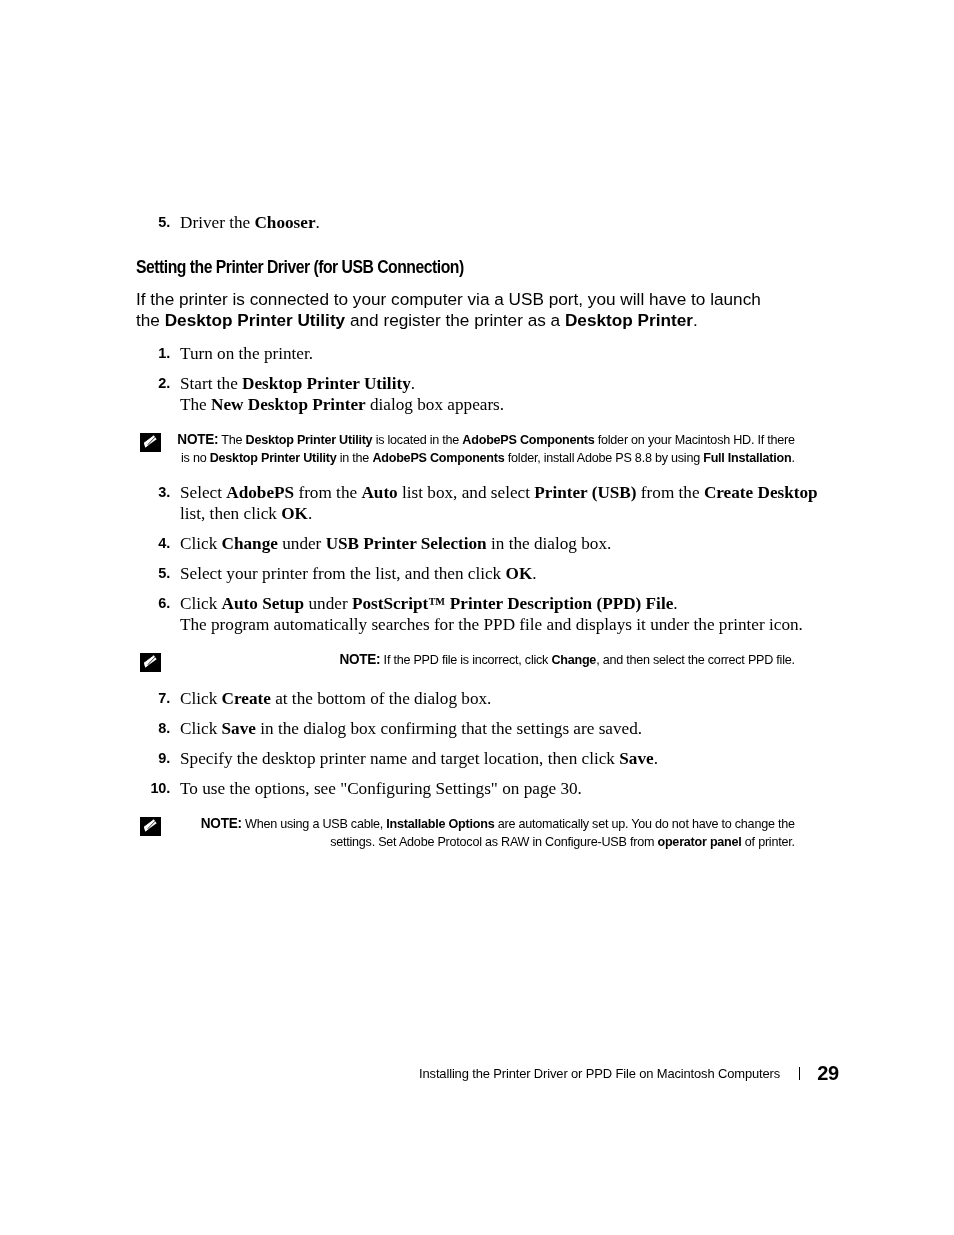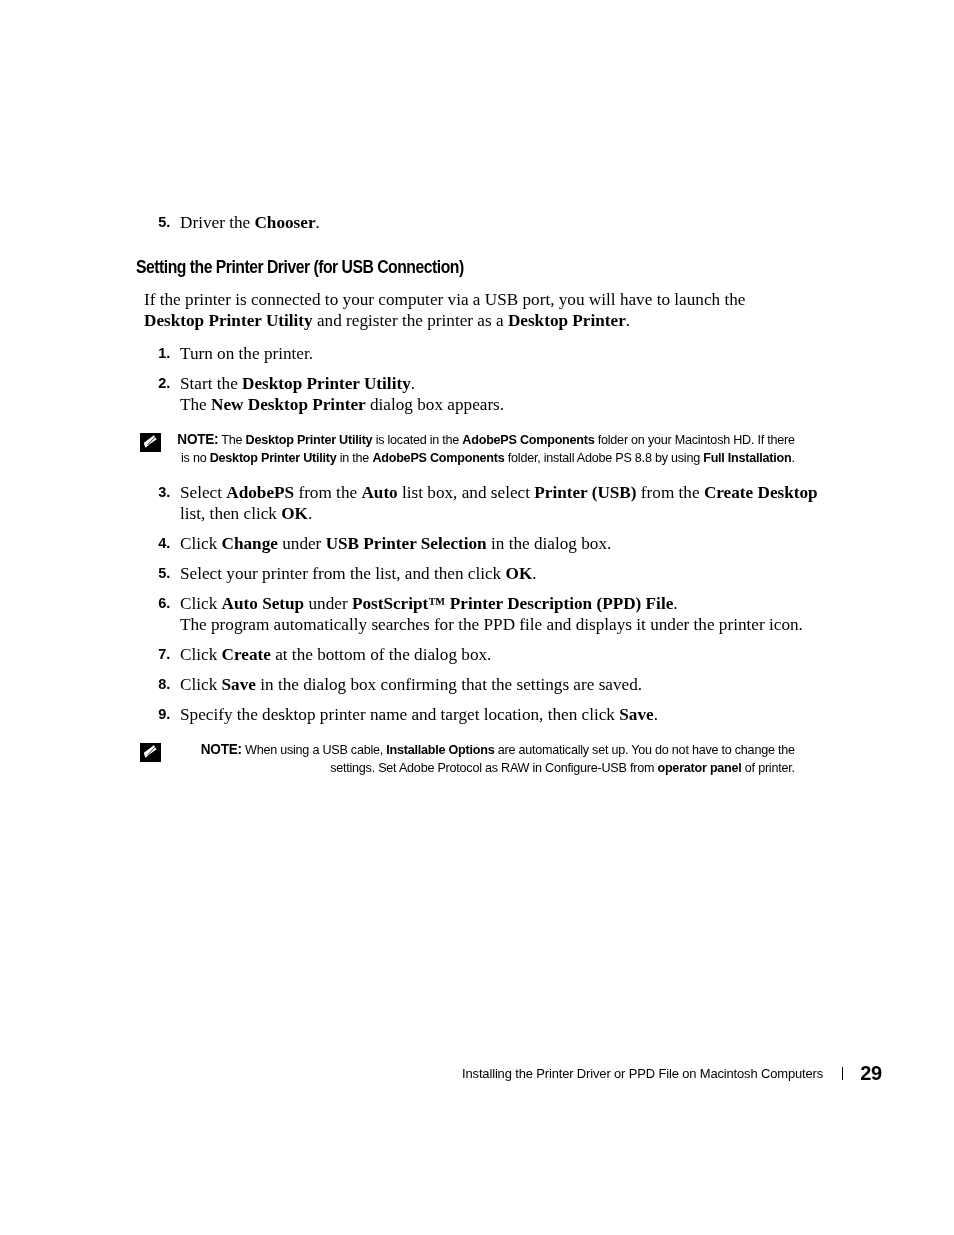--- a/index.html
+++ b/index.html
@@ -56,24 +56,24 @@
     font-size: 17.5px;
     line-height: 21px;
     letter-spacing: -0.55px;
     transform: scaleX(0.9);
     transform-origin: left center;
     margin: 24px 0 11px 0;
   }
 
   
   .para {
-    font-family: Liberation Serif, serif;
+    font-family: Liberation Sans, sans-serif;
     font-size: 17.2px;
     line-height: 21px;
-    margin: 0 0 12px 8px;
+    margin: 0 0 12px 0;
     width: 630px;
   }
   .para b { font-weight: bold; }
 
   
   .note {
     display: flex;
     align-items: flex-start;
     margin: 16px 0 16px 0;
     text-align: right;
@@ -105,21 +105,21 @@
   .footer {
     position: absolute;
     left: 0;
     top: 1062px;
     width: 954px;
     height: 22px;
     font-family: "Liberation Sans", "DejaVu Sans", sans-serif;
     display: flex;
     justify-content: flex-end;
     align-items: center;
-    padding-right: 72px;
+    padding-right: 115px;
     box-sizing: border-box;
   }
   .footer-title {
     font-size: 13.5px;
     letter-spacing: -0.15px;
     transform: scaleX(0.96);
     transform-origin: right center;
   }
   .footer-sep {
     display: inline-block;
@@ -179,31 +179,46 @@
           <div class="step-body"><span>Click </span><b>Change</b><span> under </span><b>USB Printer Selection</b><span> in the dialog box.</span></div>
         </div>
         <div class="step">
           <div class="step-num">5.</div>
           <div class="step-body"><span>Select your printer from the list, and then click </span><b>OK</b><span>.</span></div>
         </div>
         <div class="step">
           <div class="step-num">6.</div>
           <div class="step-body"><span>Click </span><b>Auto Setup</b><span> under </span><b>PostScript™ Printer Description (PPD) File</b><span>.</span><br><span>The program automatically searches for the PPD file and displays it under the printer icon.</span></div>
         </div>
+        <div class="note">
+          <div class="note-icon">
+            <svg width="21" height="19" viewBox="0 0 21 19">
+              <path d="M5.2 14.6 L4.0 9.2 L13.6 2.0 L16.6 6.2 Z" fill="#fff"></path>
+              <path d="M4.0 9.2 L13.6 2.0" stroke="#000" stroke-width="0.9" fill="none"></path>
+              <path d="M6.6 12.9 L15.1 4.1" stroke="#000" stroke-width="0.8" fill="none"></path>
+              <path d="M4.0 9.3 L5.2 14.6 L8.4 12.2 Z" fill="#fff"></path>
+            </svg>
+          </div>
+          <div class="note-text"><span class="note-label">NOTE:</span><span> If the PPD file is incorrect, click </span><b>Change</b><span>, and then select the correct PPD file.</span></div>
+        </div>
         <div class="step">
           <div class="step-num">7.</div>
           <div class="step-body"><span>Click </span><b>Create</b><span> at the bottom of the dialog box.</span></div>
         </div>
         <div class="step">
           <div class="step-num">8.</div>
           <div class="step-body"><span>Click </span><b>Save</b><span> in the dialog box confirming that the settings are saved.</span></div>
         </div>
         <div class="step">
           <div class="step-num">9.</div>
           <div class="step-body"><span>Specify the desktop printer name and target location, then click </span><b>Save</b><span>.</span><br></div>
+        </div>
+        <div class="step">
+          <div class="step-num">10.</div>
+          <div class="step-body"><span>To use the options, see "Configuring Settings" on page 30.</span></div>
         </div>
         <div class="note">
           <div class="note-icon">
             <svg width="21" height="19" viewBox="0 0 21 19">
               <path d="M5.2 14.6 L4.0 9.2 L13.6 2.0 L16.6 6.2 Z" fill="#fff"></path>
               <path d="M4.0 9.2 L13.6 2.0" stroke="#000" stroke-width="0.9" fill="none"></path>
               <path d="M6.6 12.9 L15.1 4.1" stroke="#000" stroke-width="0.8" fill="none"></path>
               <path d="M4.0 9.3 L5.2 14.6 L8.4 12.2 Z" fill="#fff"></path>
             </svg>
           </div>

